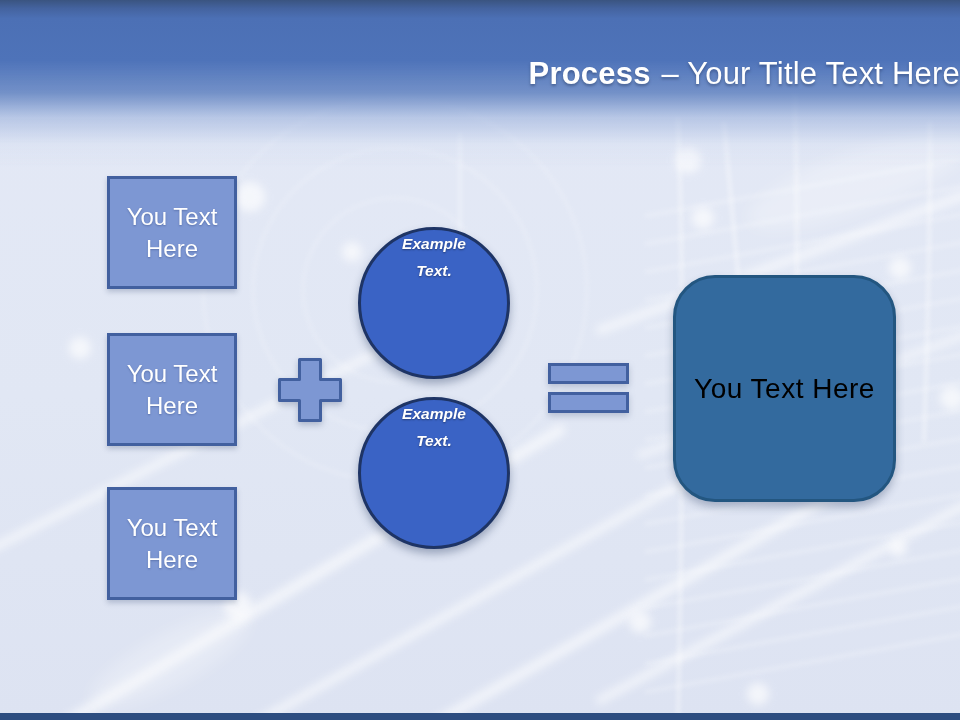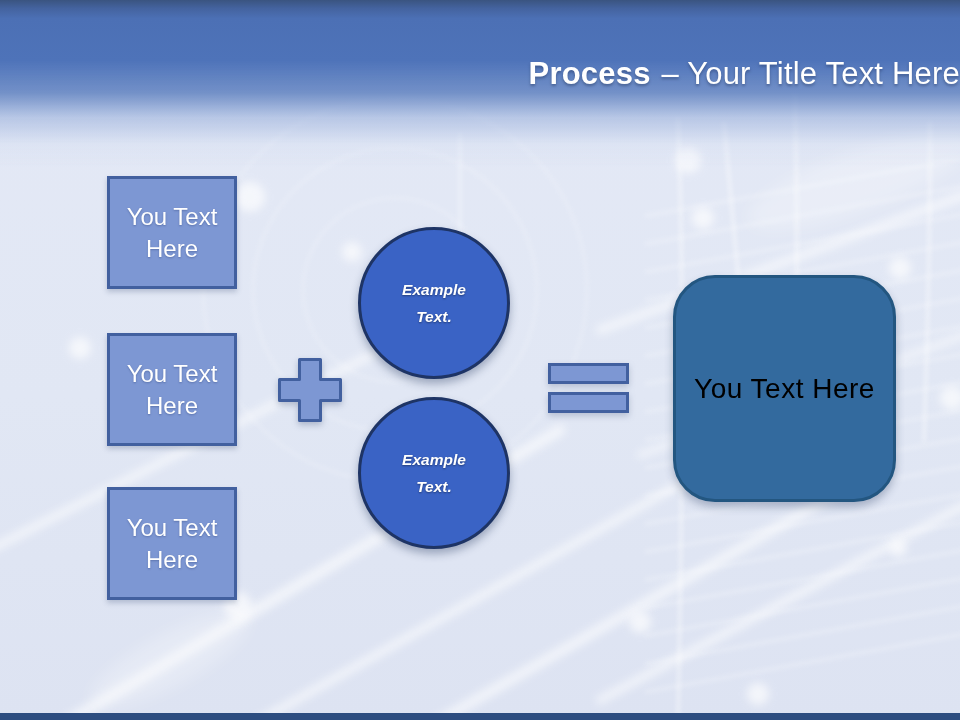--- a/index.html
+++ b/index.html
@@ -34,21 +34,21 @@
   }
   .input-box span{display:block;width:104px;}
   .b1{top:176px}.b2{top:333px}.b3{top:487px}
 
   .plus{position:absolute;left:278px;top:358px;width:64px;height:64px;z-index:3;
     filter:drop-shadow(0 3px 3px rgba(50,70,110,.30));}
 
   .circle{
     position:absolute;width:152px;height:152px;border-radius:50%;z-index:3;
     background:#3a63c5;border:3px solid #1e3465;box-sizing:border-box;
-    display:flex;align-items:center;justify-content:center;text-align:center;
+    display:flex;align-items:flex-start;justify-content:center;text-align:center;
     color:#ffffff;font-weight:bold;font-style:italic;font-size:15.5px;line-height:1.75;
     text-shadow:0 1px 2px rgba(0,0,0,.40);
     box-shadow:0 5px 9px rgba(30,50,90,.35);
   }
   .circle span{display:block;width:86px;}
   .c1{left:358px;top:227px}.c2{left:358px;top:397px}
 
   .equals{position:absolute;left:548px;top:363px;width:81px;z-index:3;
     filter:drop-shadow(0 3px 3px rgba(50,70,110,.25));}
   .equals .bar{height:21px;background:#7d97d3;border:3px solid #42609f;box-sizing:border-box;}

